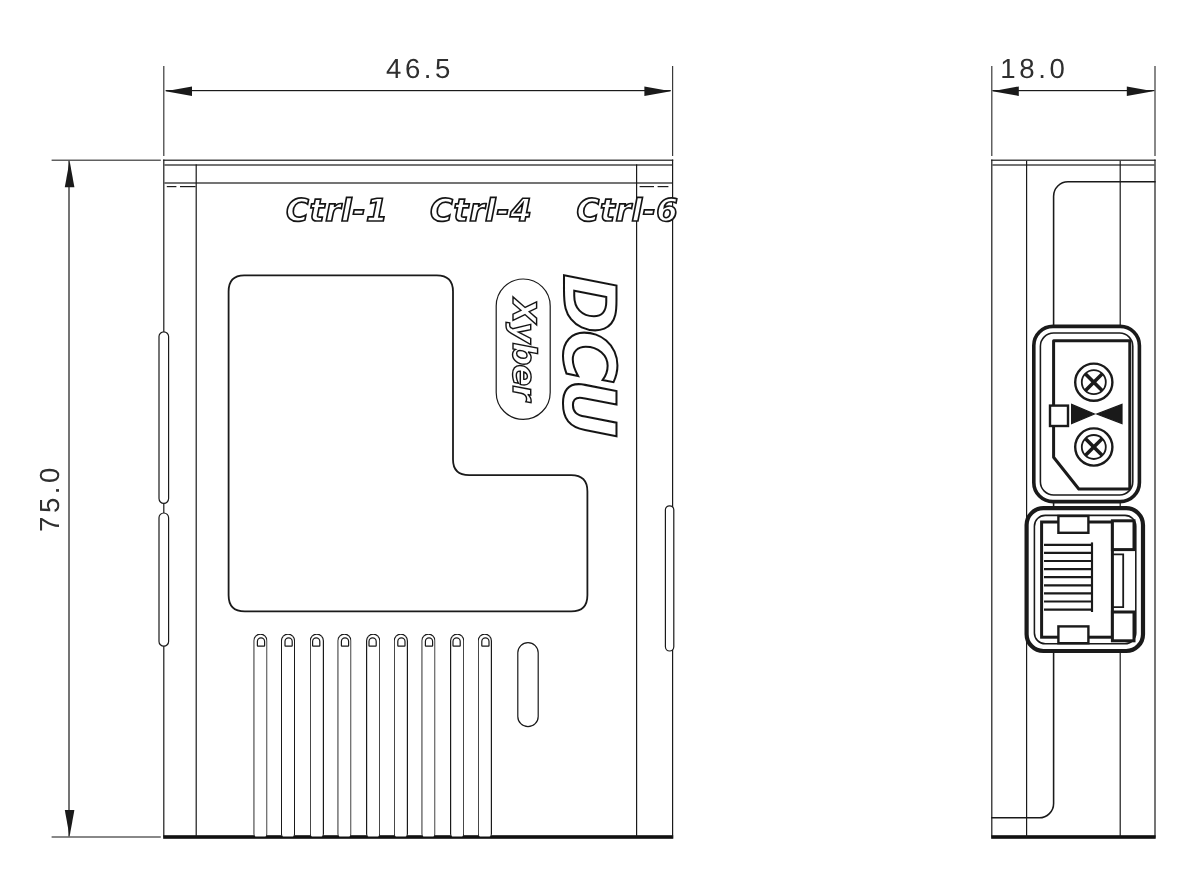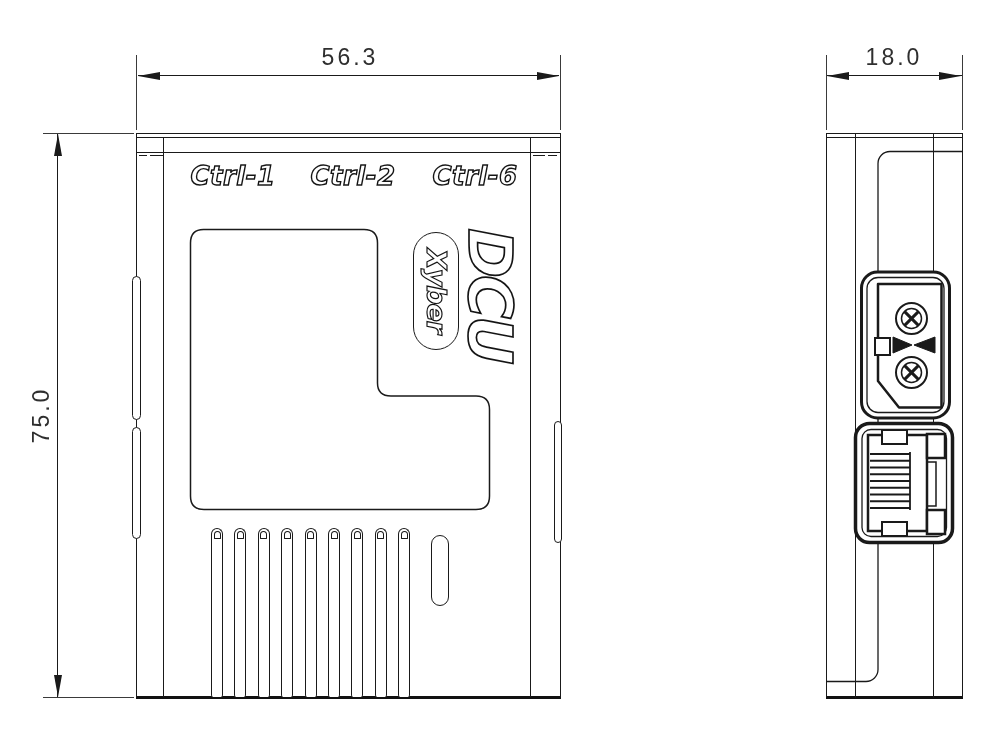--- a/index.html
+++ b/index.html
@@ -20,21 +20,21 @@
   .arr{position:absolute;width:0;height:0;border-style:solid;}
   .arr-left {border-width:4px 22px 4px 0;border-color:transparent #1a1a1a transparent transparent;}
   .arr-right{border-width:4px 0 4px 22px;border-color:transparent transparent transparent #1a1a1a;}
   .arr-up   {border-width:0 4px 22px 4px;border-color:transparent transparent #1a1a1a transparent;}
   .arr-down {border-width:22px 4px 0 4px;border-color:#1a1a1a transparent transparent transparent;}
   
   .outlined{color:#ffffff;-webkit-text-stroke:1.4px #141414;text-stroke:1.4px #141414;
             font-style:italic;font-weight:900;white-space:nowrap;
             font-family:"DejaVu Sans","Liberation Sans",sans-serif;}
   .ctrl-label{position:absolute;top:161px;font-size:26px;letter-spacing:.5px;
-              transform:translateX(-50%);}
+              transform:translateX(-50%);margin-left:48px;}
   .logo-dcu{position:absolute;font-size:60px;letter-spacing:-3px;
             transform:translate(-50%,-50%) rotate(90deg);-webkit-text-stroke:1.7px #141414;}
   .logo-pill{position:absolute;border:1.5px solid #1a1a1a;border-radius:24px;background:#fff;}
   .logo-xyber{position:absolute;left:50%;top:50%;font-size:27px;letter-spacing:-1px;
               transform:translate(-50%,-50%) rotate(90deg);-webkit-text-stroke:1.2px #141414;}
   
   .clip{position:absolute;border:1.2px solid #1a1a1a;border-radius:5px;background:#fff;
         box-sizing:border-box;}
   
   .vent-slot{position:absolute;top:0;width:12px;height:169px;box-sizing:border-box;
@@ -58,21 +58,21 @@
     <div class="hline" style="left:137px;top:152px;width:423px;"></div>
     <div class="hline" style="left:139px;top:155px;width:8px;"></div>
     <div class="hline" style="left:150px;top:155px;width:13px;"></div>
     <div class="hline" style="left:533px;top:155px;width:12px;"></div>
     <div class="hline" style="left:548px;top:155px;width:9px;"></div>
 
     <div class="vline" style="left:163px;top:137px;height:560px;"></div>
     <div class="vline" style="left:530px;top:137px;height:560px;"></div>
 
     <div class="ctrl-label outlined" style="left:233px;">Ctrl-1</div>
-    <div class="ctrl-label outlined" style="left:353px;">Ctrl-2</div>
+    <div class="ctrl-label outlined" style="left:353px;">Ctrl-4</div>
     <div class="ctrl-label outlined" style="left:475px;">Ctrl-6</div>
 
     <svg style="left:185px;top:224px;" width="310" height="292" viewBox="0 0 310 292">
       <path d="M 18.5 5.5 H 179 Q 192.5 5.5 192.5 19 V 159 Q 192.5 172 206 172 H 291
                Q 304.5 172 304.5 185.5 V 272 Q 304.5 285.5 291 285.5 H 19
                Q 5.5 285.5 5.5 272 V 19 Q 5.5 5.5 18.5 5.5 Z" fill="none" stroke="#1a1a1a" stroke-width="1.5"></path>
     </svg>
 
     <div class="logo-dcu outlined" style="left:490px;top:295px;">DCU</div>
     <div class="logo-pill" style="left:413px;top:232px;width:44px;height:116px;">
@@ -168,34 +168,34 @@
       </g>
     </svg>
   </div>
 
   <div>
     <div class="dim-ext" style="left:136px;top:55px;width:1px;height:75px;"></div>
     <div class="dim-ext" style="left:560px;top:55px;width:1px;height:75px;"></div>
     <div class="dim-line" style="left:138px;top:75px;width:421px;height:1px;"></div>
     <div class="arr arr-left" style="left:138px;top:71.5px;"></div>
     <div class="arr arr-right" style="left:537px;top:71.5px;"></div>
-    <div class="dim-text" style="left:350px;top:44px;transform:translateX(-50%);">56.3</div>
+    <div class="dim-text" style="left:350px;top:44px;transform:translateX(-50%);">46.5</div>
   </div>
 
   <div>
     <div class="dim-ext" style="left:43px;top:133px;width:91px;height:1px;"></div>
     <div class="dim-ext" style="left:43px;top:697px;width:91px;height:1px;"></div>
     <div class="dim-line" style="left:57px;top:134px;width:1px;height:563px;"></div>
     <div class="arr arr-up" style="left:53.5px;top:134px;"></div>
     <div class="arr arr-down" style="left:53.5px;top:675px;"></div>
     <div class="dim-text" style="left:2px;top:401px;width:80px;height:28px;text-align:center;transform:rotate(-90deg);">75.0</div>
   </div>
 
   <div>
     <div class="dim-ext" style="left:826px;top:55px;width:1px;height:75px;"></div>
     <div class="dim-ext" style="left:962px;top:55px;width:1px;height:75px;"></div>
     <div class="dim-line" style="left:827px;top:75px;width:135px;height:1px;"></div>
     <div class="arr arr-left" style="left:827px;top:71.5px;"></div>
     <div class="arr arr-right" style="left:939px;top:71.5px;"></div>
-    <div class="dim-text" style="left:894px;top:44px;transform:translateX(-50%);">18.0</div>
+    <div class="dim-text" style="left:862px;top:44px;transform:translateX(-50%);">18.0</div>
   </div>
 
 </div>
 
 </body></html>

